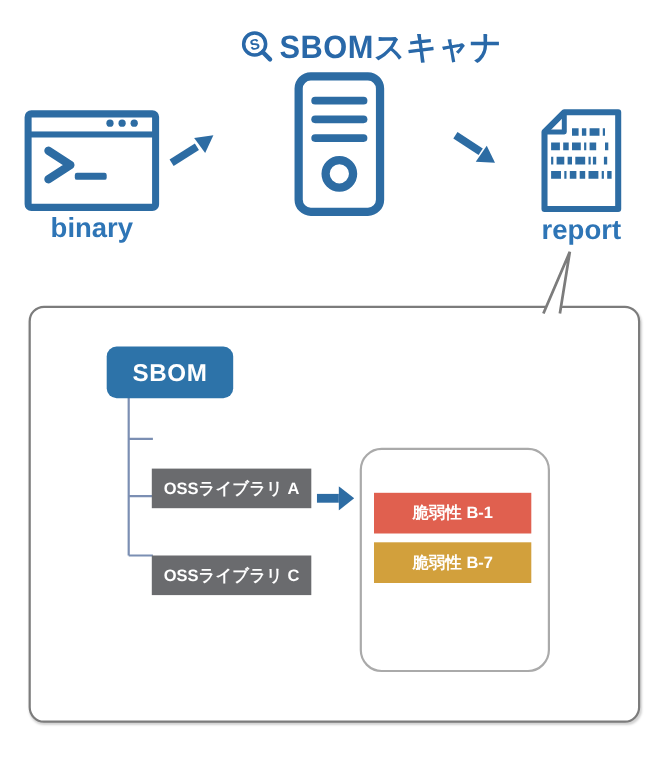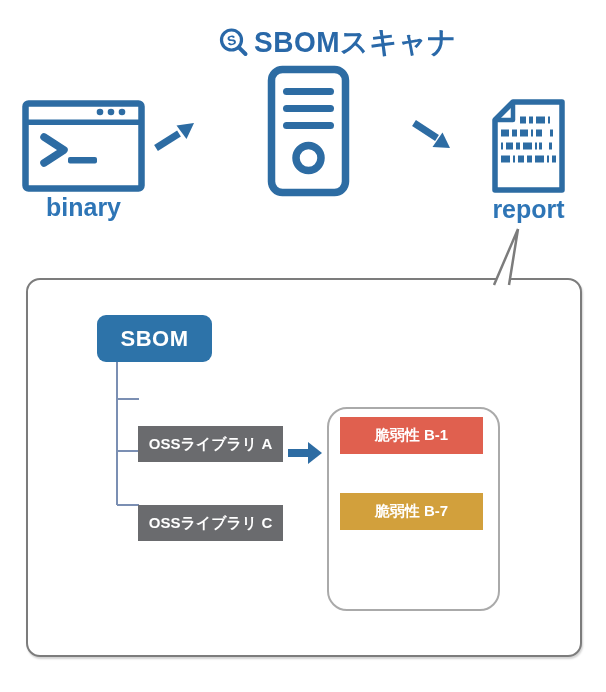--- a/index.html
+++ b/index.html
@@ -116,16 +116,16 @@
   <div class="lib-box" style="top: 382px; background: rgb(106, 107, 110); margin-top: 44px;">OSSライブラリ A</div>
   <div class="lib-box" style="top: 505px; background: rgb(106, 107, 110);">OSSライブラリ C</div>
 
   <svg class="abs" style="left:288px;top:442px;" width="34" height="22" viewBox="0 0 34 22">
     <rect x="0" y="7" width="20" height="8" fill="#2d6ca3"></rect>
     <polygon points="20,0 34,11 20,22" fill="#2d6ca3"></polygon>
   </svg>
 
   <div class="vuln-panel"></div>
 
-  <div class="vuln-box" style="top: 417px; background: rgb(224, 96, 79);">脆弱性 B-1</div>
+  <div class="vuln-box" style="top: 448px; background: rgb(224, 96, 79);">脆弱性 B-1</div>
   <div class="vuln-box" style="top: 493px; background: rgb(210, 160, 60);">脆弱性 B-7</div>
 
 </div>
 
 </body></html>

